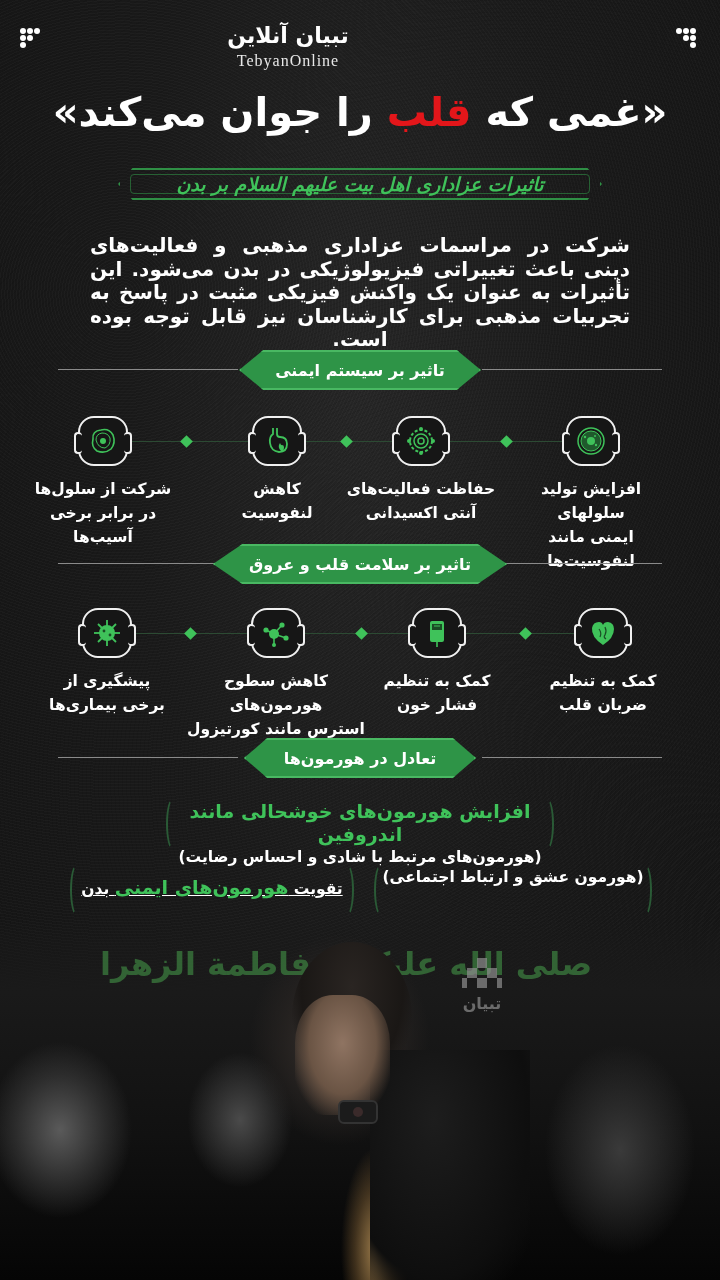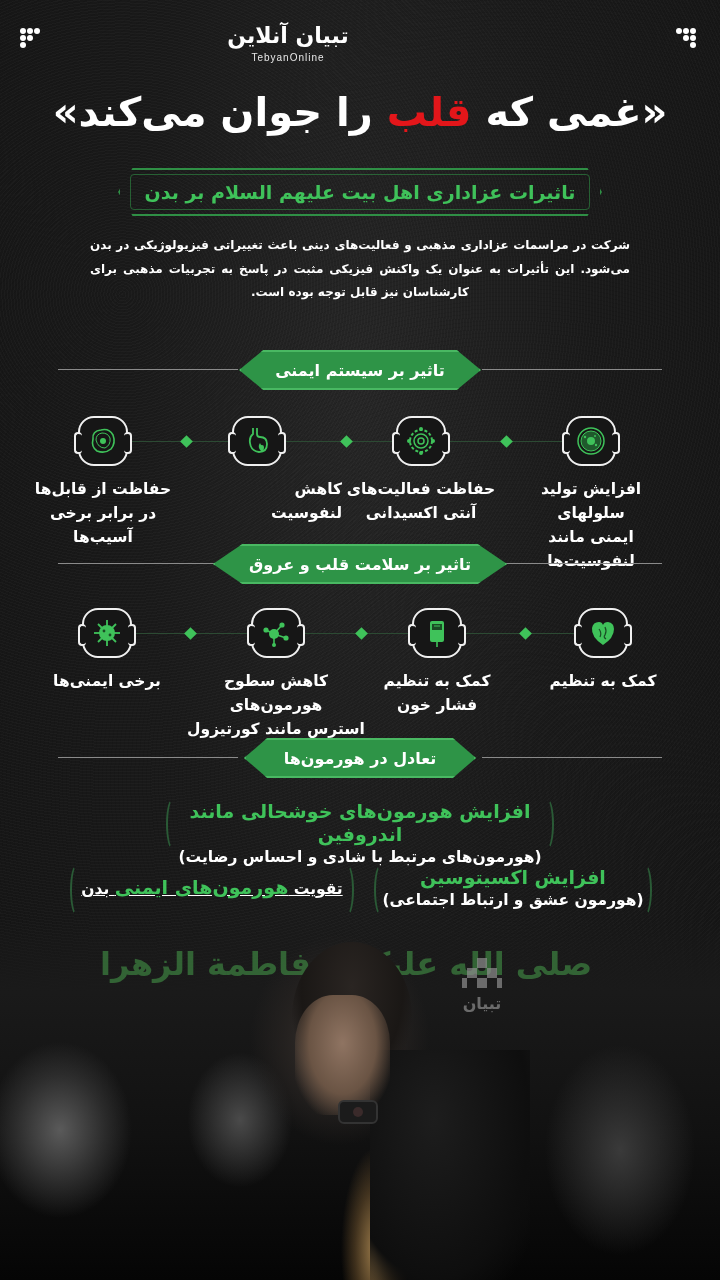--- a/index.html
+++ b/index.html
@@ -21,44 +21,45 @@
     pointer-events: none;
   }
 
   
   .corner { position: absolute; width: 26px; height: 26px; }
   .corner i { position: absolute; width: 6px; height: 6px; background: #fff; border-radius: 50%; }
 
   
   .logo { position: absolute; top: 22px; left: 0; width: 576px; text-align: center; }
   .logo-fa { font-size: 22px; font-weight: bold; color: #fff; line-height: 28px; direction: rtl; }
-  .logo-en { font-family: Liberation Sans, sans-serif; font-size: 10px; letter-spacing: 1px; color: #e8e8e8; margin-top: 2px; }
+  .logo-en { font-family: Liberation Serif, serif; font-size: 16px; letter-spacing: 1px; color: #e8e8e8; margin-top: 2px; }
 
   
   .headline {
     position: absolute; top: 86px; left: 0; width: 720px; text-align: center;
     font-size: 40px; font-weight: bold; direction: rtl; line-height: 52px; color: #fff;
   }
   .headline .red { color: #e3161a; }
 
   
   .subtitle-frame {
-    position: absolute; top: 168px; left: 118px; width: 484px; height: 48px;
+    position: absolute; top: 168px; left: 118px; width: 484px; height: 32px;
     border: 2px solid #2f8f45; border-radius: 6px;
     display: flex; align-items: center; justify-content: center;
     clip-path: polygon(3% 0, 97% 0, 100% 50%, 97% 100%, 3% 100%, 0 50%);
+    font-style: italic;
   }
   .subtitle-frame .inner { position: absolute; inset: 4px 10px; border: 1px solid #2f8f45; border-radius: 4px; opacity: .6; }
   .subtitle-text { color: #3fc25a; font-size: 19px; font-weight: bold; direction: rtl; position: relative; }
 
   
   .intro {
     position: absolute; top: 234px; left: 90px; width: 540px;
     direction: rtl; text-align: justify; text-align-last: center;
-    font-size: 12px; font-weight: bold; line-height: 23.5px; color: #fff;
+    font-size: 20px; font-weight: bold; line-height: 23.5px; color: #fff;
   }
 
   
   .section { position: absolute; left: 0; width: 720px; height: 40px; }
   .section .rule { position: absolute; top: 19px; height: 1px; background: #8a8a8a; }
   .section .rule.l { left: 58px; width: 180px; }
   .section .rule.r { right: 58px; width: 180px; }
   .section .badge {
     position: absolute; top: 0; left: 50%; transform: translateX(-50%);
     height: 40px; min-width: 232px; padding: 0 34px;
@@ -239,21 +240,21 @@
           <circle cx="4" cy="16" r="2" fill="#3fc25a"></circle>
             <circle cx="28" cy="16" r="2" fill="#3fc25a"></circle>
         </svg>
       </div>
       <div class="label">
         <div>حفاظت فعالیت‌های</div>
         <div>آنتی اکسیدانی</div>
       </div>
     </div>
 
-    <div class="item" style="left:172px;text-align:right;">
+    <div class="item" style="left:192px;">
       <div class="icon-frame">
         <svg viewBox="0 0 32 32">
           <path d="M12 3 V9 Q8 12 9 18 Q10 26 18 27 Q26 27 26 19 Q26 12 19 12 Q16 12 16 9 V3" fill="none" stroke="#3fc25a" stroke-width="1.8"></path>
           <path d="M20 26 Q16 22 19 18 Q20 21 22 20 Q24 22 22 26 Z" fill="#3fc25a"></path>
         </svg>
       </div>
       <div class="label">
         <div>کاهش</div>
         <div>لنفوسیت</div>
       </div>
@@ -261,21 +262,21 @@
 
     <div class="item" style="left:18px;">
       <div class="icon-frame">
         <svg viewBox="0 0 32 32">
           <path d="M6 14 Q5 6 14 5 Q22 3 26 10 Q29 18 24 24 Q18 29 10 26 Q4 22 6 14 Z" fill="none" stroke="#3fc25a" stroke-width="1.6"></path>
           <path d="M9 15 Q9 9 15 8 Q21 8 23 13 Q24 20 18 23 Q11 23 9 15 Z" fill="none" stroke="#3fc25a" stroke-width="1"></path>
           <circle cx="16" cy="16" r="3" fill="#3fc25a"></circle>
         </svg>
       </div>
       <div class="label">
-        <div>حفاظت از قابل‌ها</div>
+        <div>شرکت از سلول‌ها</div>
         <div>در برابر برخی آسیب‌ها</div>
       </div>
     </div>
   </div>
 
   <div class="section" style="top:544px;">
     <div class="rule l"></div>
     <div class="rule r"></div>
     <div class="badge">
       <span>تاثیر بر سلامت قلب و عروق</span>
@@ -290,20 +291,21 @@
 
     <div class="item" style="left:518px;">
       <div class="icon-frame">
         <svg viewBox="0 0 32 32">
           <path d="M16 28 Q4 20 5 11 Q6 5 12 5 Q15 5 16 8 Q17 5 21 5 Q27 6 27 12 Q27 21 16 28 Z" fill="#3fc25a"></path>
           <path d="M12 12 Q15 16 13 20 M18 10 Q20 14 18 18 Q16 20 19 22" fill="none" stroke="#1a4d25" stroke-width="1.2"></path>
         </svg>
       </div>
       <div class="label">
         <div>کمک به تنظیم</div>
+        <div>ضربان قلب</div>
       </div>
     </div>
 
     <div class="item" style="left:352px;">
       <div class="icon-frame">
         <svg viewBox="0 0 32 32">
           <rect x="9" y="4" width="14" height="21" rx="2" fill="#3fc25a"></rect>
           <rect x="11" y="7" width="10" height="6" fill="#1a4d25"></rect>
           <line x1="13" y1="9" x2="19" y2="9" stroke="#3fc25a" stroke-width="1"></line>
           <line x1="16" y1="25" x2="16" y2="30" stroke="#3fc25a" stroke-width="1.6"></line>
@@ -343,21 +345,22 @@
               <line x1="3" y1="16" x2="29" y2="16"></line>
             <line x1="7" y1="7" x2="25" y2="25"></line>
               <line x1="25" y1="7" x2="7" y2="25"></line>
           </g>
           <circle cx="16" cy="16" r="8" fill="#3fc25a"></circle>
           <circle cx="13" cy="14" r="1.4" fill="#1a4d25"></circle>
             <circle cx="19" cy="18" r="1.4" fill="#1a4d25"></circle>
         </svg>
       </div>
       <div class="label">
-        <div>برخی ایمنی‌ها</div>
+        <div>پیشگیری از</div>
+        <div>برخی بیماری‌ها</div>
       </div>
     </div>
   </div>
 
   <div class="section" style="top:738px;">
     <div class="rule l"></div>
     <div class="rule r"></div>
     <div class="badge">
       <span>تعادل در هورمون‌ها</span>
     </div>
@@ -366,21 +369,20 @@
   <div class="hblock" style="top:800px; left:170px; width:380px;">
     <span class="bracket r"></span>
     <span class="bracket l"></span>
     <div class="g">افزایش هورمون‌های خوشحالی مانند اندروفین</div>
     <div class="w">(هورمون‌های مرتبط با شادی و احساس رضایت)</div>
   </div>
 
   <div class="hblock" style="top:866px; left:378px; width:270px;">
     <span class="bracket r"></span>
     <span class="bracket l"></span>
-    <div class="g">افزایش اکسیتوسین</div>
     <div class="w">(هورمون عشق و ارتباط اجتماعی)</div>
   </div>
 
   <div class="hblock" style="top:866px; left:74px; width:276px;">
     <span class="bracket r"></span>
     <span class="bracket l"></span>
     <div class="w" style="line-height:46px;text-decoration:underline;"><span>تقویت </span><span class="g">هورمون‌های ایمنی</span><span> بدن</span></div>
   </div>
 
   <div class="photo">

